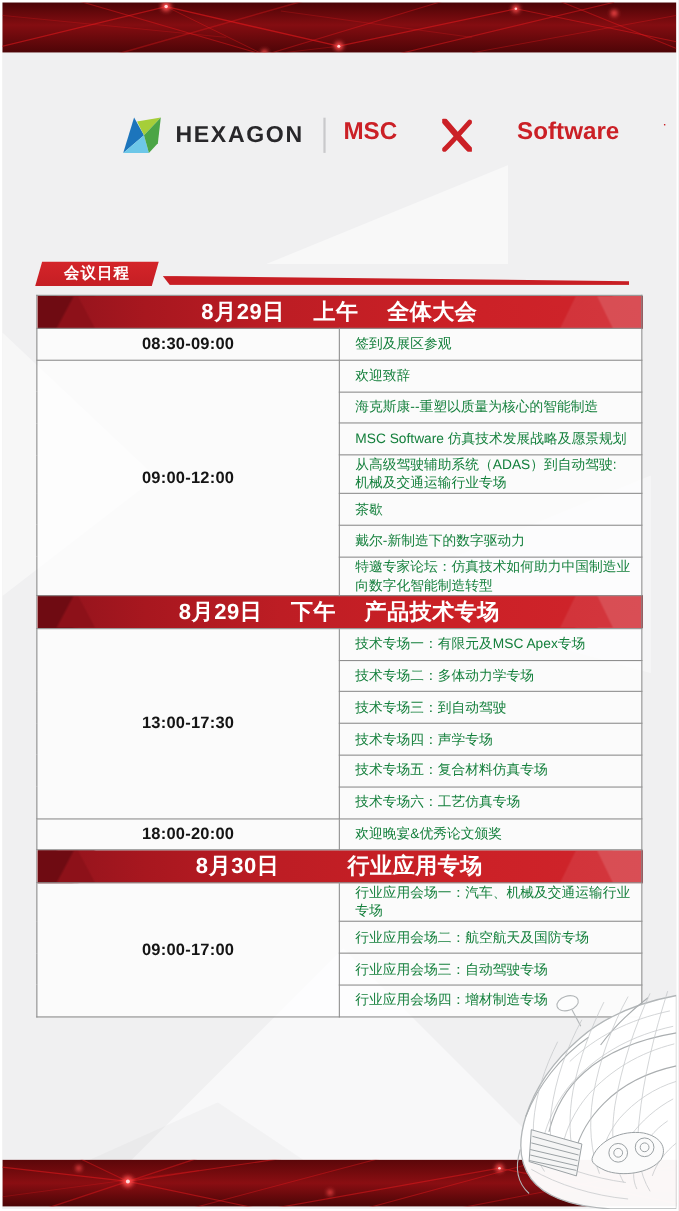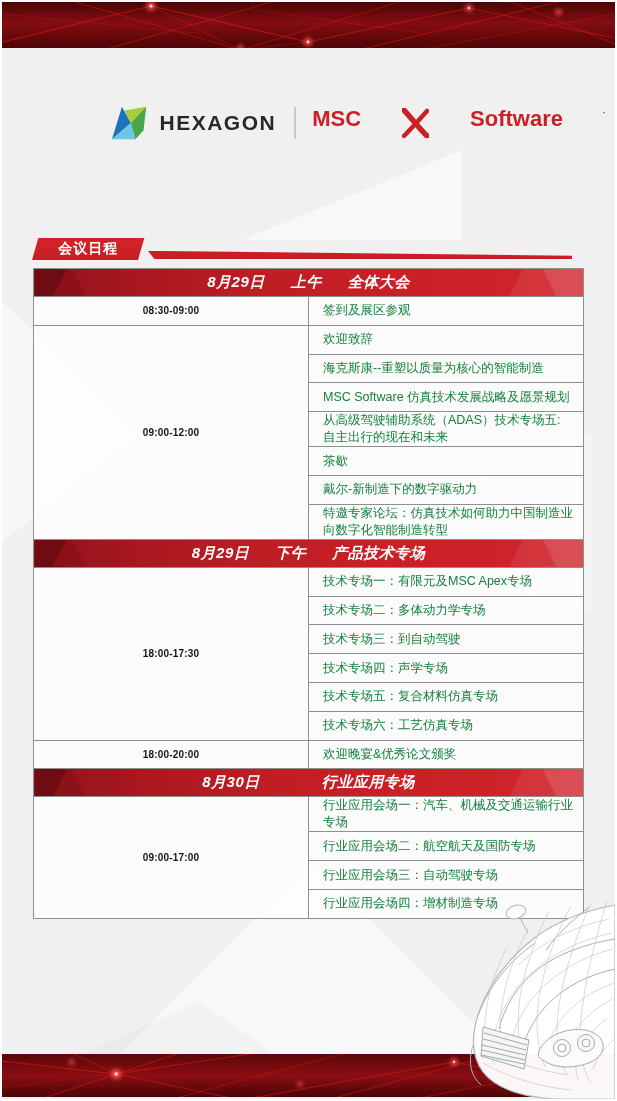--- a/index.html
+++ b/index.html
@@ -50,38 +50,38 @@
     background:#c81e24;
     clip-path:polygon(0% 0%,3% 0%,100% 58%,100% 100%,1.5% 100%);
   }
 
   
   .agenda{position:absolute;left:31px;top:266px;width:551px;z-index:2;}
   table.sched{width:100%;border-collapse:collapse;table-layout:fixed;}
   table.sched td{border:1px solid #8f8f8f;}
   td.time{
     width:77px;height:28.8px;text-align:center;vertical-align:middle;
-    font-size:10px;font-weight:bold;color:#141414;background:rgba(255,255,255,.72);
+    font-size:15px;font-weight:bold;color:#141414;background:rgba(255,255,255,.72);
     letter-spacing:.2px;
   }
   td.item{
     height:28.8px;padding:0 10px 0 14px;vertical-align:middle;
     font-size:12.5px;color:#15803d;background:rgba(255,255,255,.72);
   }
   tr.sec-hdr td{
     height:28px;border-left:1px solid #8f8f8f;border-right:1px solid #8f8f8f;
     background:
       linear-gradient(118deg,#6f0b12 0%,#6f0b12 5.5%,rgba(0,0,0,0) 6%),
       linear-gradient(62deg,#8d1119 0%,#8d1119 9%,rgba(0,0,0,0) 9.4%),
       linear-gradient(244deg,rgba(255,255,255,.12) 0%,rgba(255,255,255,.12) 7%,rgba(255,255,255,0) 7.4%),
       linear-gradient(296deg,rgba(255,255,255,.08) 0%,rgba(255,255,255,.08) 13%,rgba(255,255,255,0) 13.4%),
       linear-gradient(90deg,#8e131c 0%,#a8171f 18%,#bd1d24 40%,#cb2026 68%,#d0252c 100%);
   }
   .hdr-flex{display:flex;align-items:center;justify-content:center;gap:26px;
-    color:#fff;font-size:15px;font-weight:bold;letter-spacing:.5px;font-style:italic;}
+    color:#fff;font-size:20px;font-weight:bold;letter-spacing:.5px;}
   .hdr-flex.wide{gap:62px;}
 
   
   .car{position:absolute;right:0;bottom:0;width:196px;height:200px;z-index:4;}
   .car svg{display:block;width:100%;height:100%;}
 </style>
 </head>
 <body>
 
 <div class="frame">
@@ -182,21 +182,21 @@
         <td class="time" rowspan="7">09:00-12:00</td>
         <td class="item">欢迎致辞</td>
       </tr>
       <tr>
             <td class="item">海克斯康--重塑以质量为核心的智能制造</td>
           </tr>
       <tr>
             <td class="item">MSC Software 仿真技术发展战略及愿景规划</td>
           </tr>
       <tr>
-            <td class="item">从高级驾驶辅助系统（ADAS）技术专场五: 自主出行的现在和未来</td>
+            <td class="item">从高级驾驶辅助系统（ADAS）到自动驾驶: 机械及交通运输行业专场</td>
           </tr>
       <tr>
             <td class="item">茶歇</td>
           </tr>
       <tr>
             <td class="item">戴尔-新制造下的数字驱动力</td>
           </tr>
       <tr>
             <td class="item">特邀专家论坛：仿真技术如何助力中国制造业向数字化智能制造转型</td>
           </tr>
@@ -204,21 +204,21 @@
       <tr class="sec-hdr">
         <td colspan="2">
               <div class="hdr-flex">
           <span>8月29日</span>
           <span>下午</span>
           <span>产品技术专场</span>
         </div>
             </td>
       </tr>
       <tr>
-        <td class="time" rowspan="6">18:00-17:30</td>
+        <td class="time" rowspan="6">13:00-17:30</td>
         <td class="item">技术专场一：有限元及MSC Apex专场</td>
       </tr>
       <tr>
             <td class="item">技术专场二：多体动力学专场</td>
           </tr>
       <tr>
             <td class="item">技术专场三：到自动驾驶</td>
           </tr>
       <tr>
             <td class="item">技术专场四：声学专场</td>

